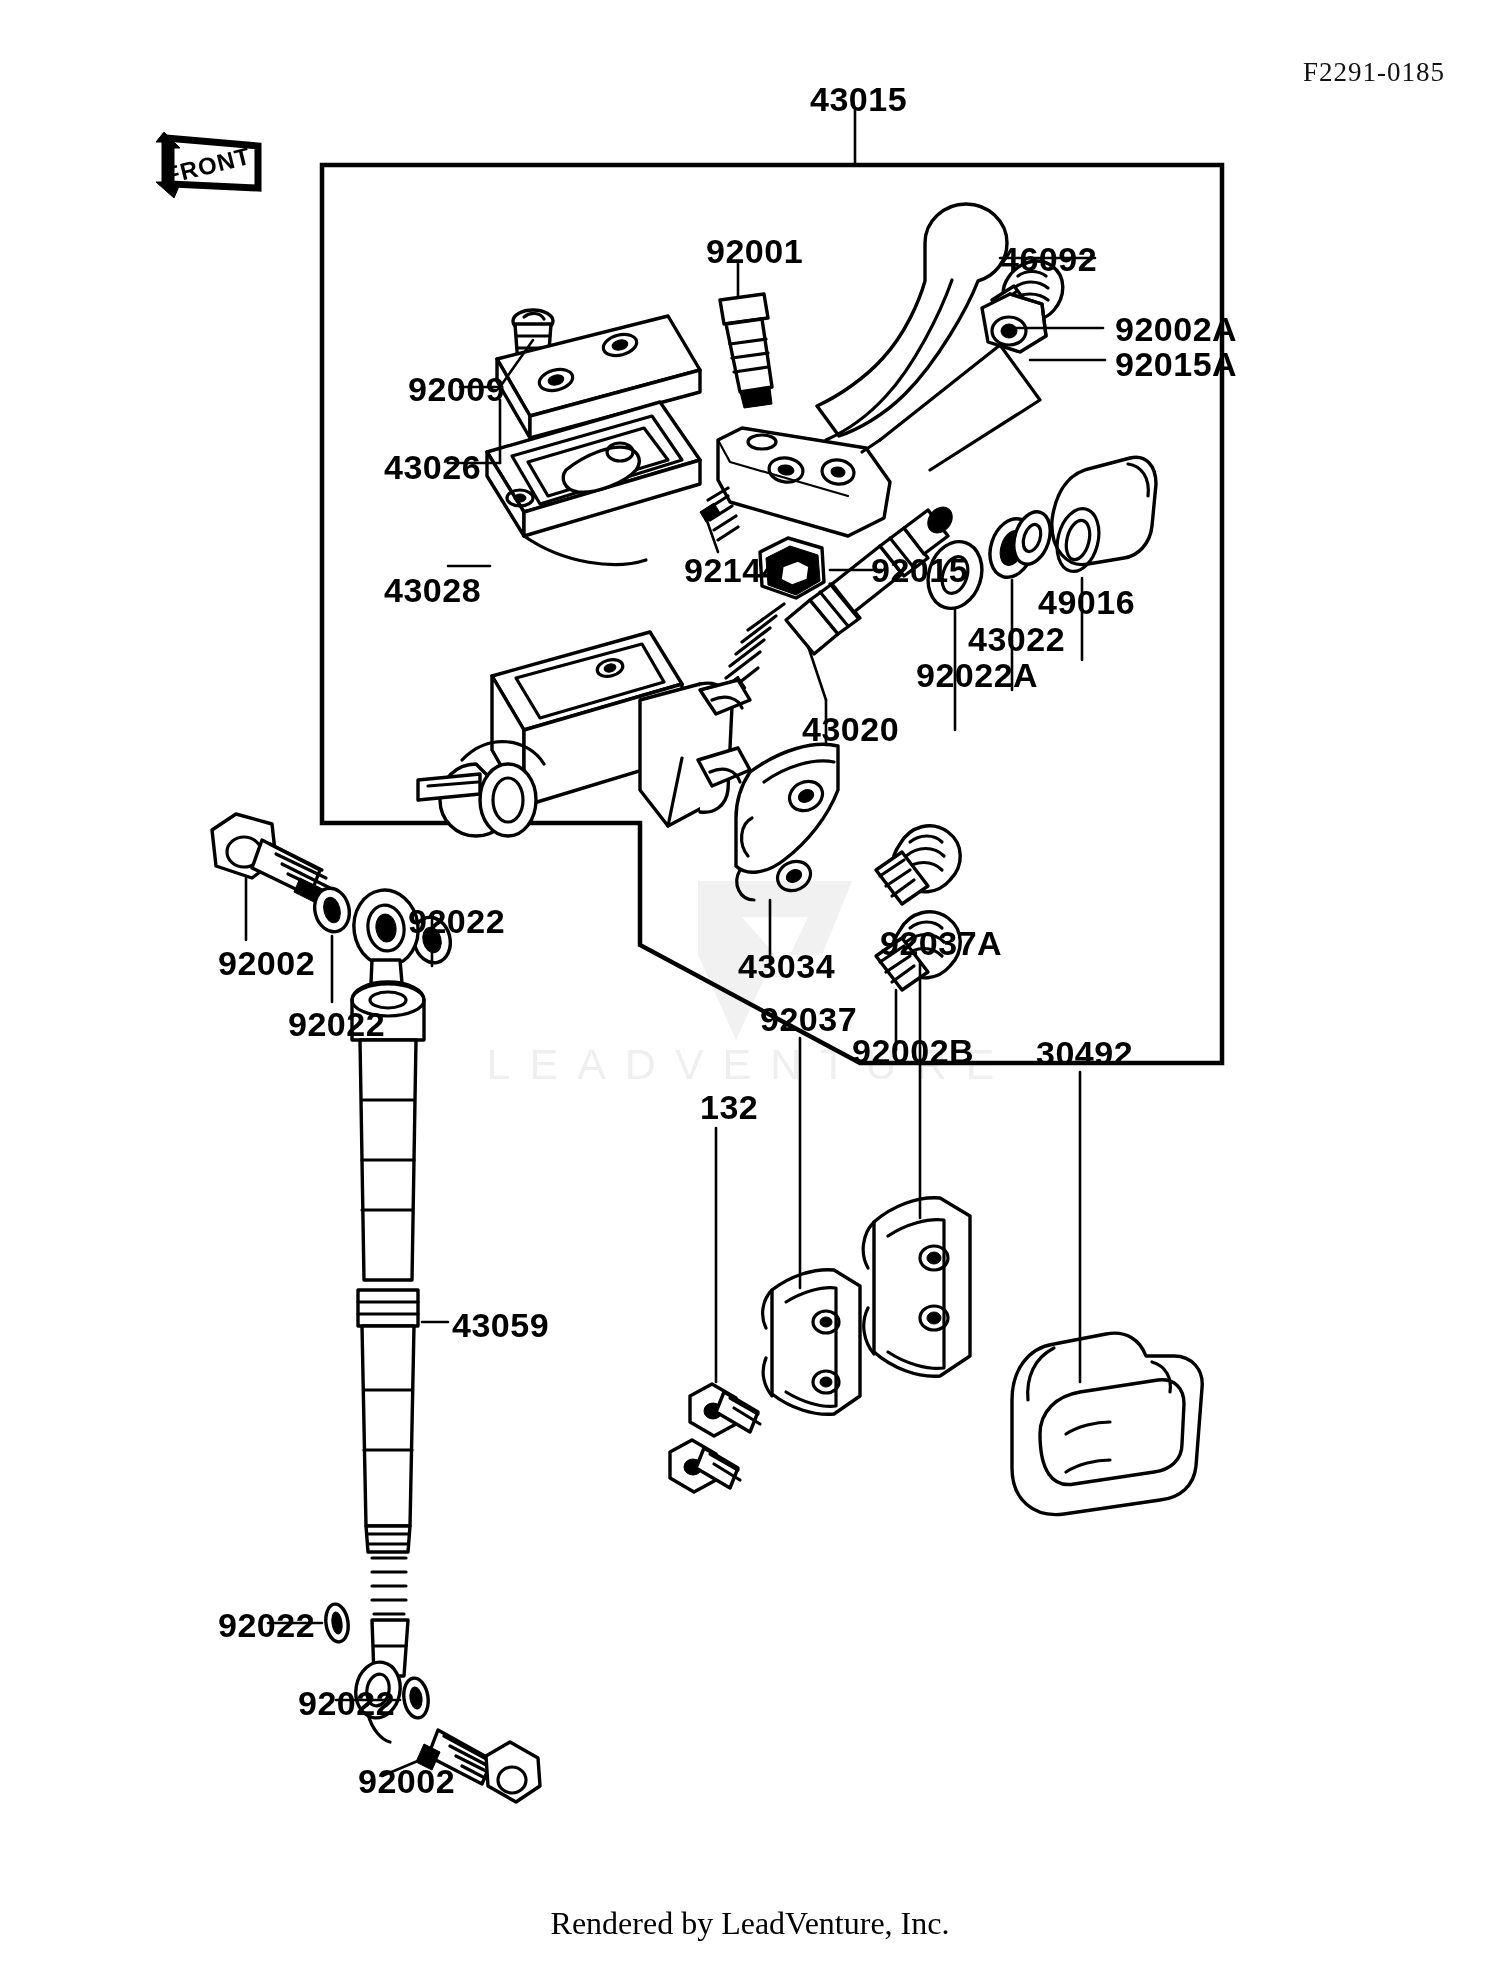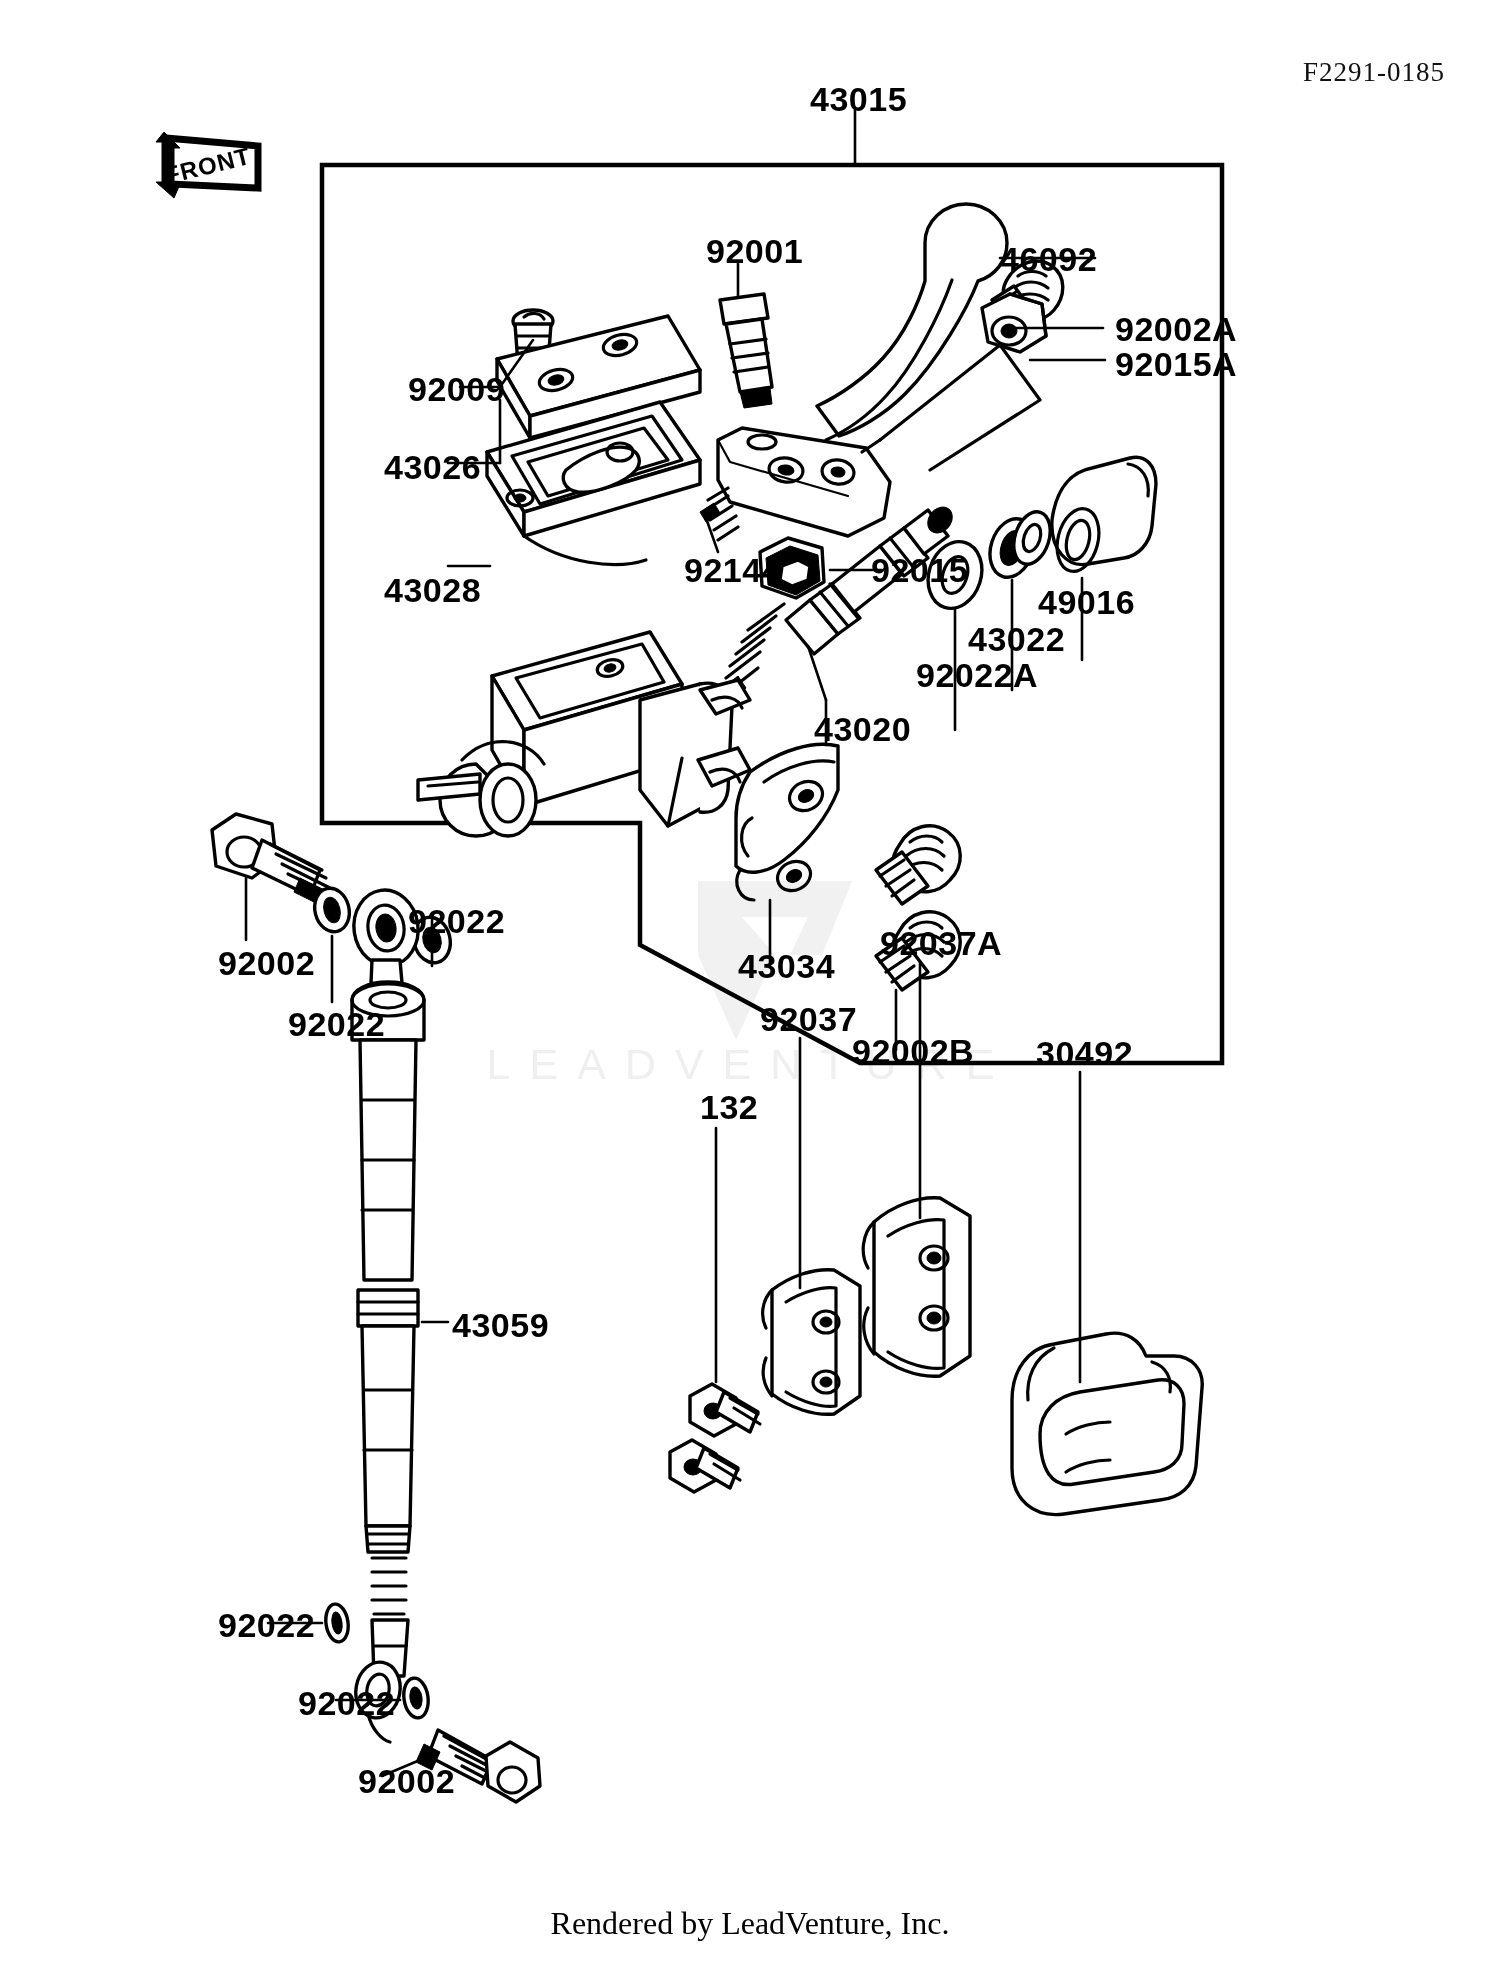--- a/index.html
+++ b/index.html
@@ -456,21 +456,21 @@
   <div class="lbl" style="left:1115px;top:310px;">92002A</div>
   <div class="lbl" style="left:1115px;top:345px;">92015A</div>
   <div class="lbl" style="left:408px;top:370px;">92009</div>
   <div class="lbl" style="left:384px;top:448px;">43026</div>
   <div class="lbl" style="left:384px;top:551px;margin-top:20px;">43028</div>
   <div class="lbl" style="left:684px;top:551px;">92144</div>
   <div class="lbl" style="left:871px;top:551px;">92015</div>
   <div class="lbl" style="left:968px;top:620px;">43022</div>
   <div class="lbl" style="left:916px;top:656px;">92022A</div>
   <div class="lbl" style="left:1038px;top:583px;">49016</div>
-  <div class="lbl" style="left:802px;top:710px;margin-left:12px;">43020</div>
+  <div class="lbl" style="left:802px;top:710px;">43020</div>
   <div class="lbl" style="left:738px;top:947px;">43034</div>
   <div class="lbl" style="left:852px;top:1032px;">92002B</div>
   <div class="lbl" style="left:218px;top:944px;">92002</div>
   <div class="lbl" style="left:408px;top:902px;">92022</div>
   <div class="lbl" style="left:288px;top:1005px;">92022</div>
   <div class="lbl" style="left:452px;top:1306px;">43059</div>
   <div class="lbl" style="left:218px;top:1606px;">92022</div>
   <div class="lbl" style="left:298px;top:1684px;">92022</div>
   <div class="lbl" style="left:358px;top:1762px;">92002</div>
   <div class="lbl" style="left:700px;top:1088px;">132</div>

